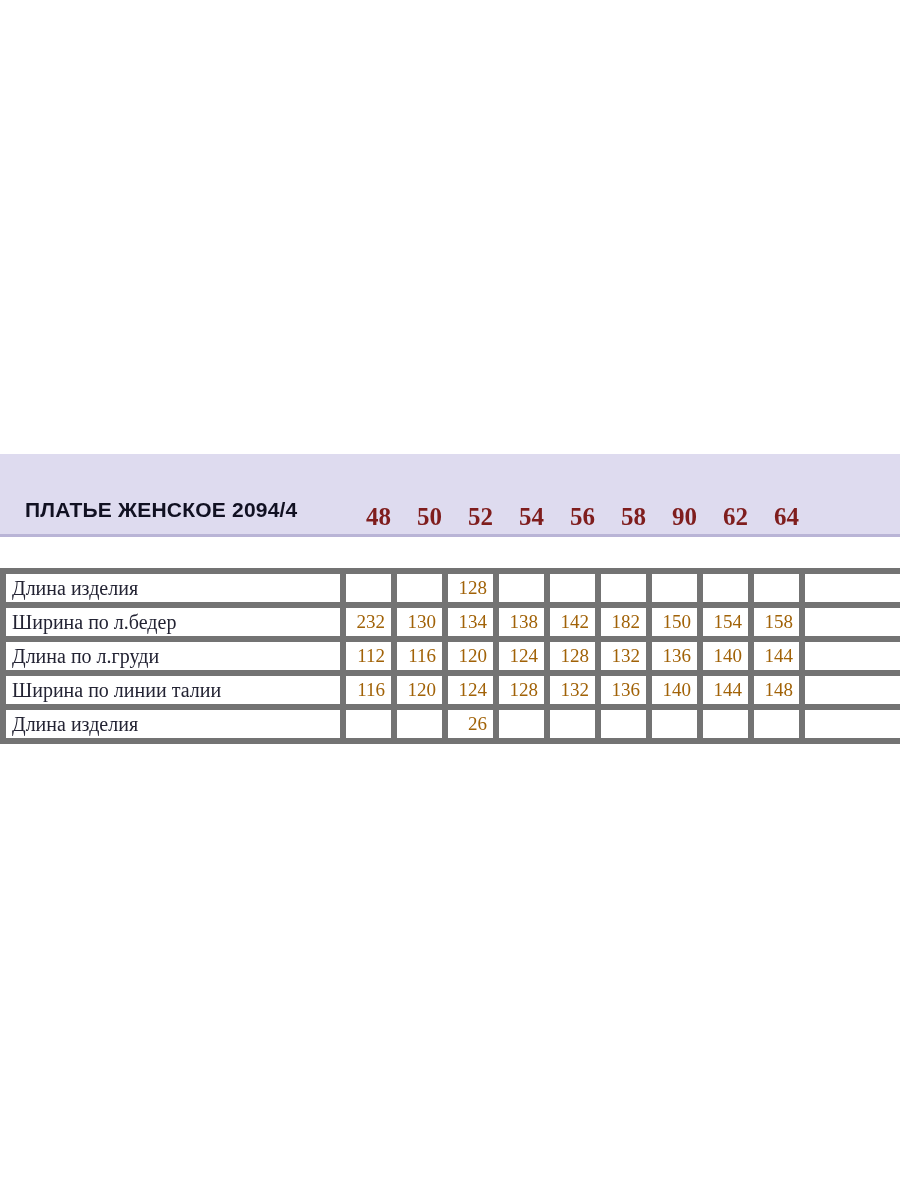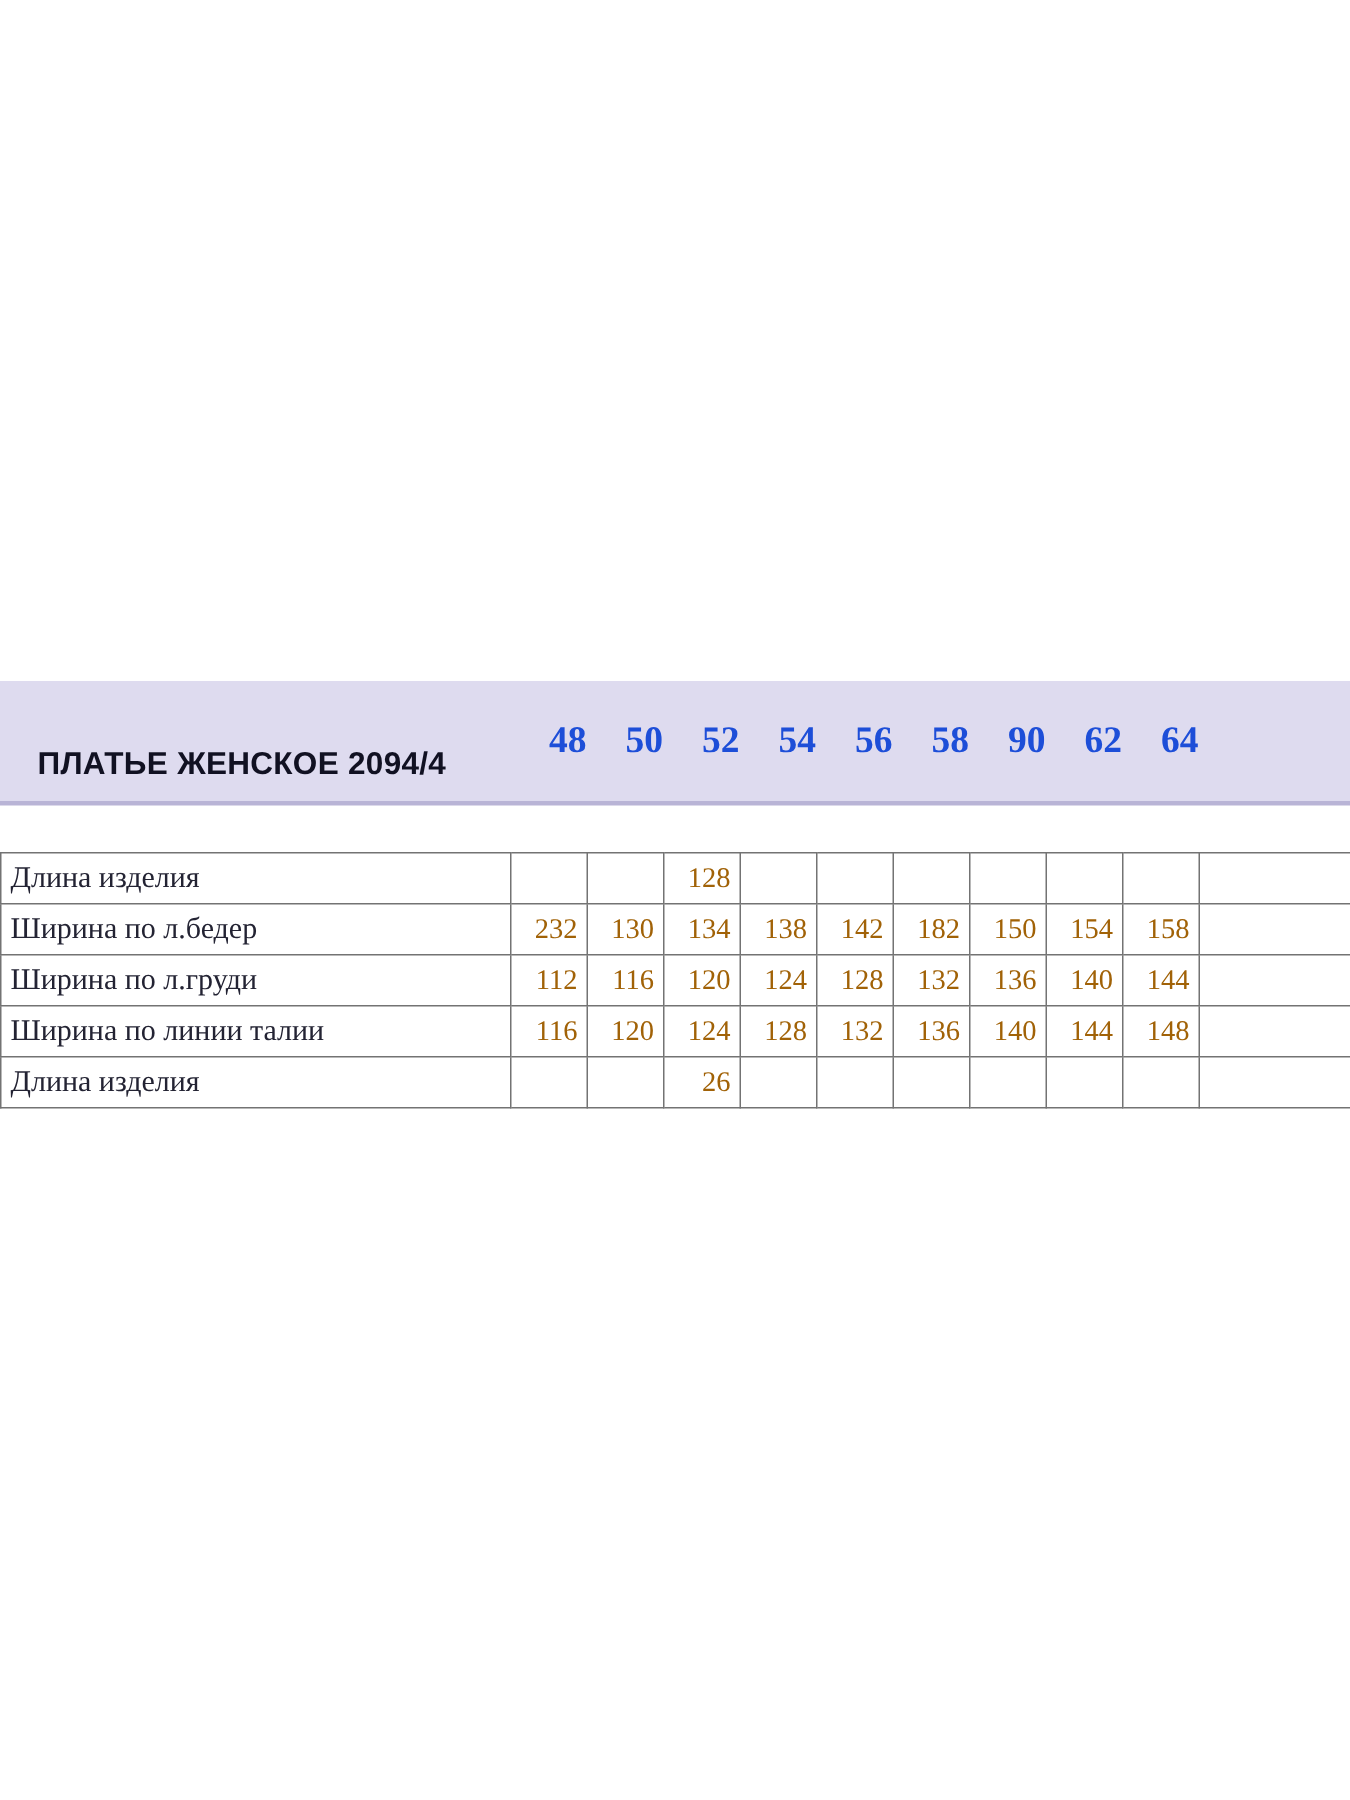--- a/index.html
+++ b/index.html
@@ -44,26 +44,26 @@
   }
   .header-sizes {
     display: flex;
     align-items: flex-end;
   }
   .header-size-cell {
     width: 51px;
     display: flex;
     align-items: flex-end;
     justify-content: center;
-    padding-bottom: 28px;
+    padding-bottom: 5px;
     box-sizing: border-box;
     font-family: "Liberation Serif", serif;
     font-weight: bold;
     font-size: 25px;
-    color: #1d4ed8;
+    color: #7f1d1d;
   }
   .header-top-strip {
     position: absolute;
     left: 340px;
     top: 454px;
     width: 459px;
     height: 26px;
     background: #d4d0ea;
   }
   .header-right-pad {
@@ -85,21 +85,21 @@
     top: 568px;
     width: 900px;
   }
   table.sizes {
     border-collapse: collapse;
     table-layout: fixed;
     width: 900px;
     font-size: 19px;
   }
   table.sizes td {
-    border: 1px solid #737373;
+    border: 6px solid #737373;
     height: 34px;
     padding: 0 6px;
     box-sizing: border-box;
     background: #ffffff;
   }
   td.label {
     width: 340px;
     text-align: left;
     color: #232333;
     font-size: 20px;
@@ -164,21 +164,21 @@
         <td class="num">134</td>
         <td class="num">138</td>
         <td class="num">142</td>
         <td class="num">182</td>
         <td class="num">150</td>
         <td class="num">154</td>
         <td class="num">158</td>
         <td class="tail"></td>
       </tr>
       <tr>
-        <td class="label">Ширина по л.груди</td>
+        <td class="label">Длина по л.груди</td>
         <td class="num">112</td>
         <td class="num">116</td>
         <td class="num">120</td>
         <td class="num">124</td>
         <td class="num">128</td>
         <td class="num">132</td>
         <td class="num">136</td>
         <td class="num">140</td>
         <td class="num">144</td>
         <td class="tail"></td>

